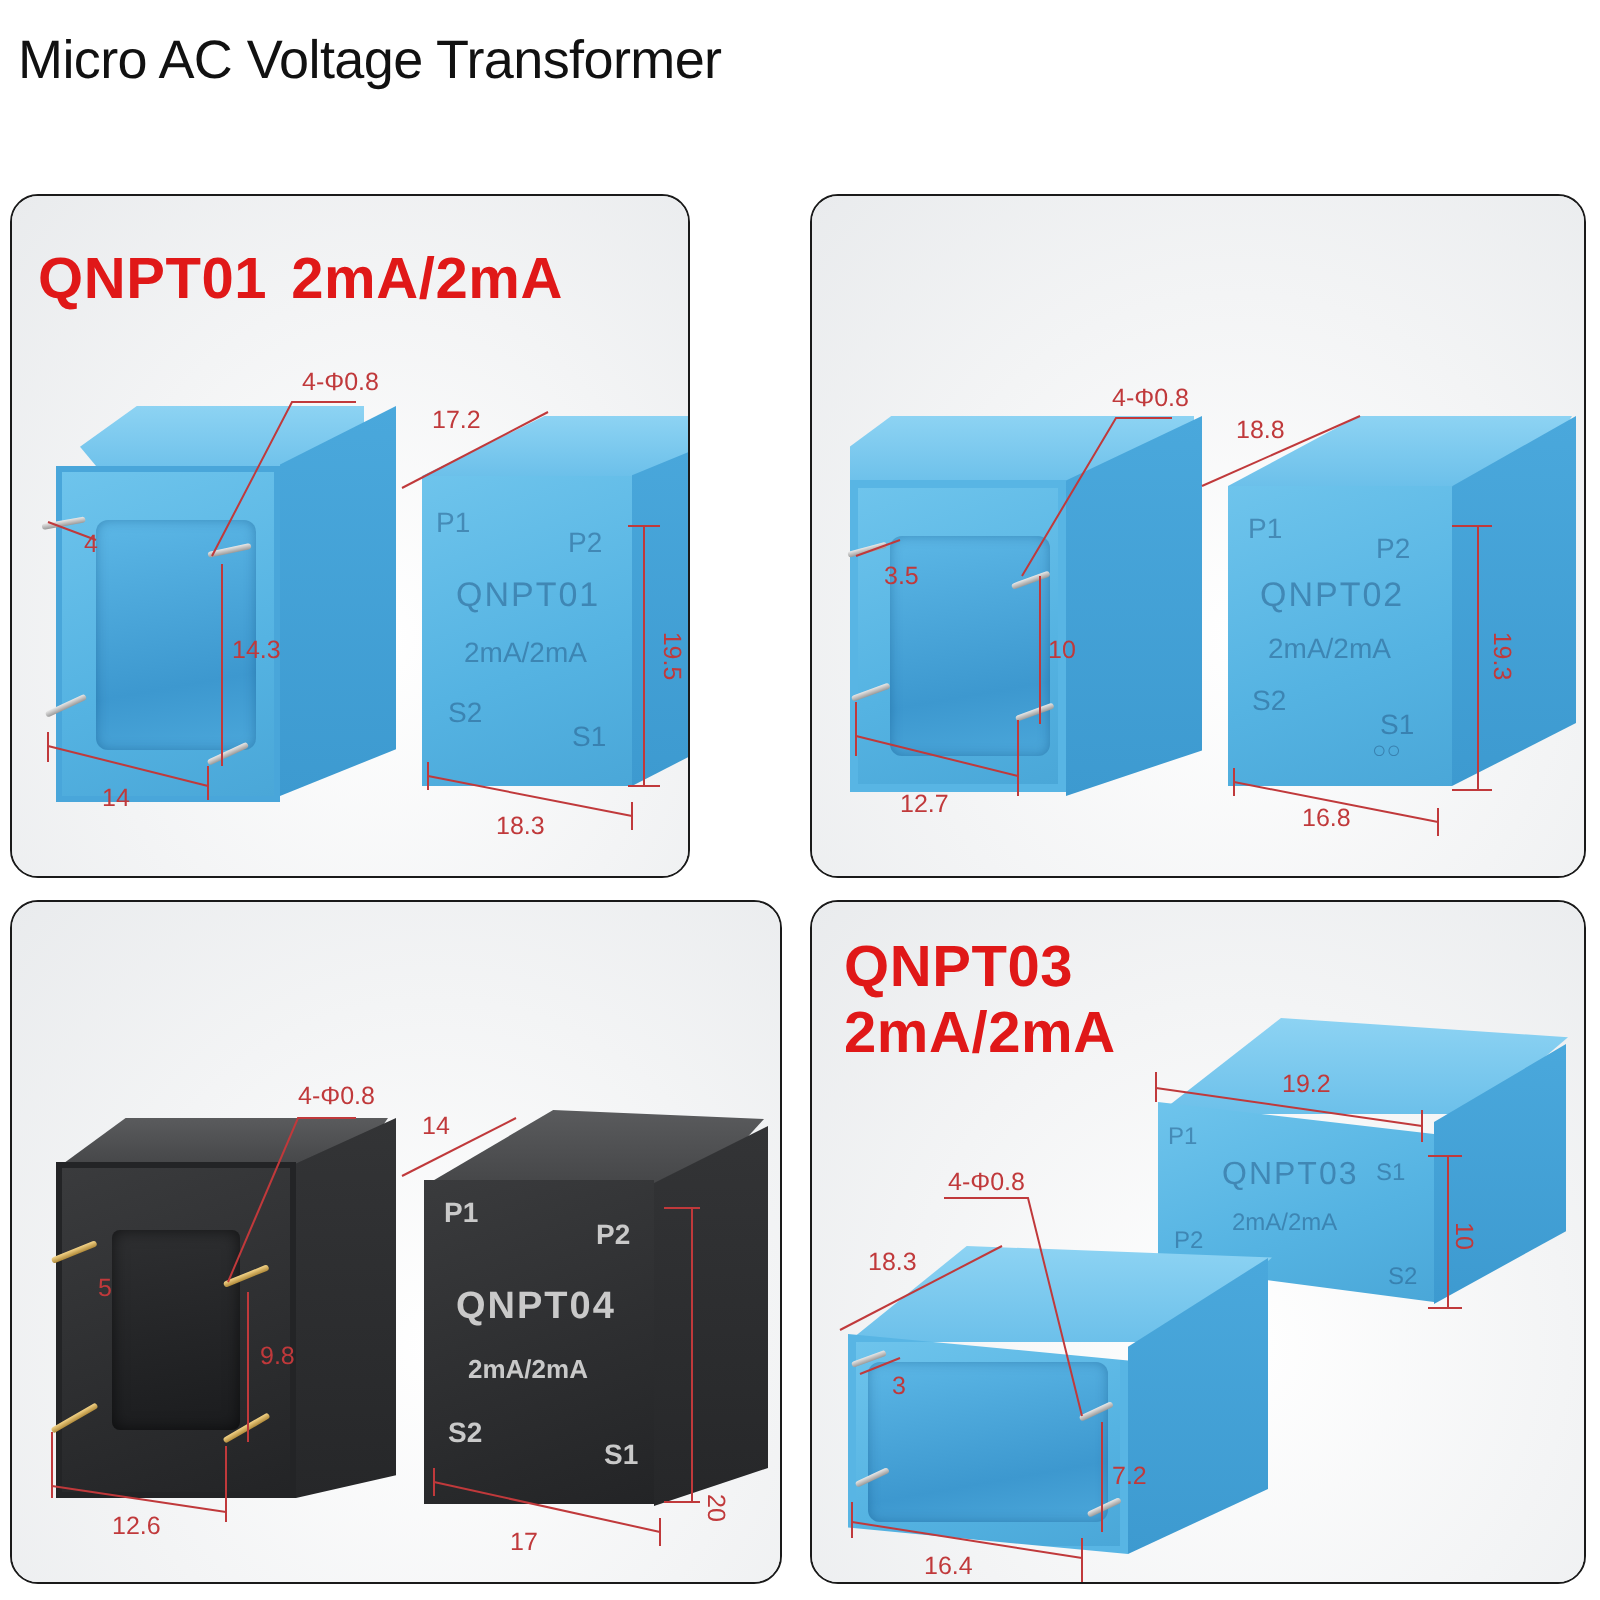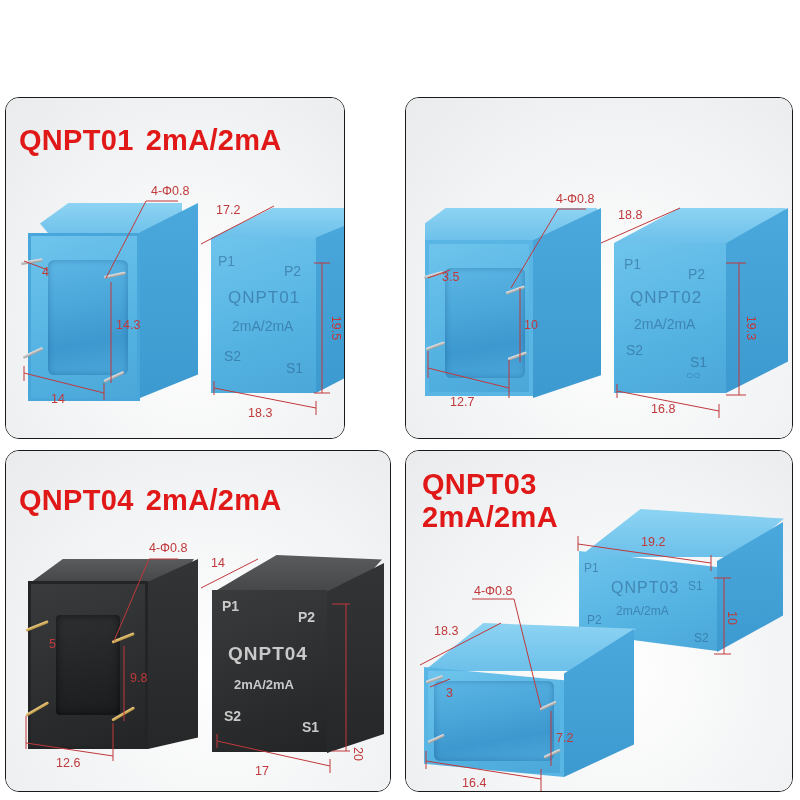--- a/index.html
+++ b/index.html
@@ -39,20 +39,21 @@
   .pin { position: absolute; height: 3px; width: 22px; background: linear-gradient(180deg, #e8e8e8, #9a9a9a); border-radius: 2px; transform-origin: left center; }
   .pin.gold { background: linear-gradient(180deg, #f4d488, #b08a3a); }
   .engr { position: absolute; color: rgba(40,95,140,0.55); font-size: 14px; white-space: nowrap; }
   .engr.big { font-size: 17px; letter-spacing: 1px; }
   .engr.dark { color: #c9c9c9; font-weight: bold; }
 </style>
 </head>
 <body>
 
 <div class="header">
+  <div class="title">Micro AC Voltage Transformer</div>
 </div>
 
 <div class="panel" id="p1">
   <div class="bg"></div>
   <div class="ptitle" style="left:13px;top:26px;">
     <span>QNPT01</span><span class="gap"></span><span>2mA/2mA</span>
   </div>
 
   <div class="box" style="left:20px;top:105px;width:170px;height:200px;">
     <div class="face blue-top" style="left:14px;top:0;width:142px;height:34px;clip-path:polygon(8% 100%,0 60%,20% 0,100% 0,100% 100%);"></div>
@@ -142,32 +143,29 @@
       <line x1="320" y1="165" x2="340" y2="165"></line>
       <line x1="320" y1="297" x2="340" y2="297"></line>
       <line x1="211" y1="293" x2="313" y2="313"></line>
       <line x1="211" y1="286" x2="211" y2="300"></line>
       <line x1="313" y1="306" x2="313" y2="320"></line>
       <line x1="22" y1="180" x2="44" y2="172"></line>
     </g>
   </svg>
   <span class="dim" style="left:150px;top:94px;">4-Φ0.8</span>
   <span class="dim" style="left:212px;top:110px;">18.8</span>
-  <span class="dim" style="left:36px;top:172px;text-align:right;">3.5</span>
+  <span class="dim" style="left:36px;top:183px;text-align:right;">3.5</span>
   <span class="dim" style="left:118px;top:220px;">10</span>
   <span class="dim" style="left:44px;top:297px;">12.7</span>
   <span class="dim rot" style="left:333px;top:223px;">19.3</span>
   <span class="dim" style="left:245px;top:304px;">16.8</span>
 </div>
 
 <div class="panel" id="p4">
   <div class="bg"></div>
-  <div class="ptitle" style="left:13px;top:33px;">
-    <span>QNPT04</span><span class="gap"></span><span>2mA/2mA</span>
-  </div>
 
   <div class="box" style="left:20px;top:108px;width:175px;height:195px;">
     <div class="face black-top" style="left:4px;top:0;width:164px;height:24px;clip-path:polygon(0 100%,20% 0,100% 0,90% 100%);"></div>
     <div class="face black-front" style="left:2px;top:22px;width:120px;height:168px;border:3px solid #232426;"></div>
     <div class="face black-side" style="left:122px;top:0;width:50px;height:190px;clip-path:polygon(0 12%,100% 0,100% 94%,0 100%);"></div>
     <div class="face black-window" style="left:30px;top:56px;width:64px;height:100px;"></div>
   </div>
   <div class="pin gold" style="left:20px;top:178px;width:24px;transform:rotate(-22deg);"></div>
   <div class="pin gold" style="left:106px;top:190px;width:24px;transform:rotate(-22deg);"></div>
   <div class="pin gold" style="left:20px;top:263px;width:26px;transform:rotate(-30deg);"></div>

